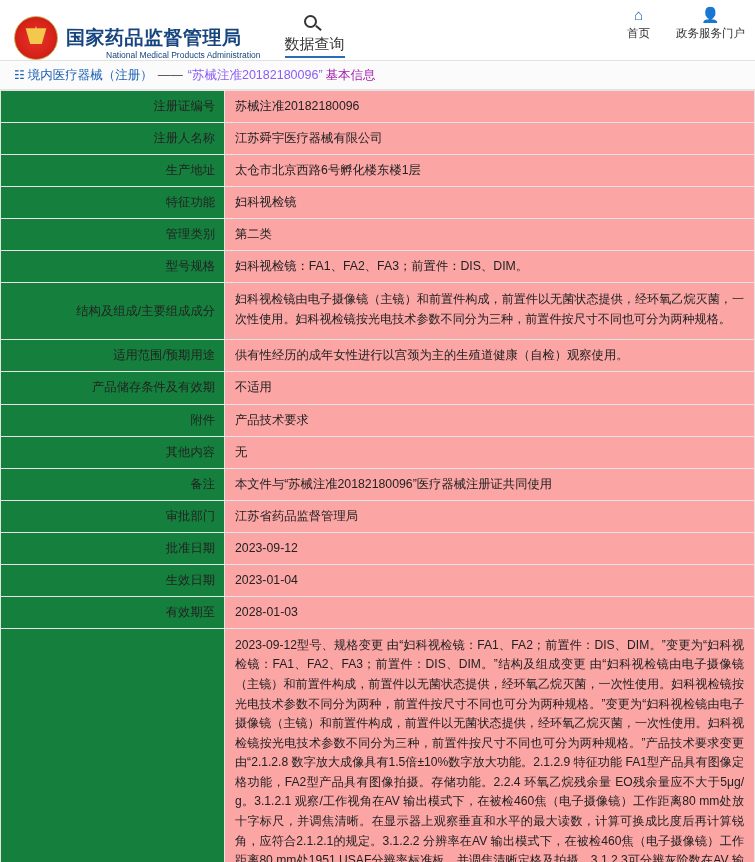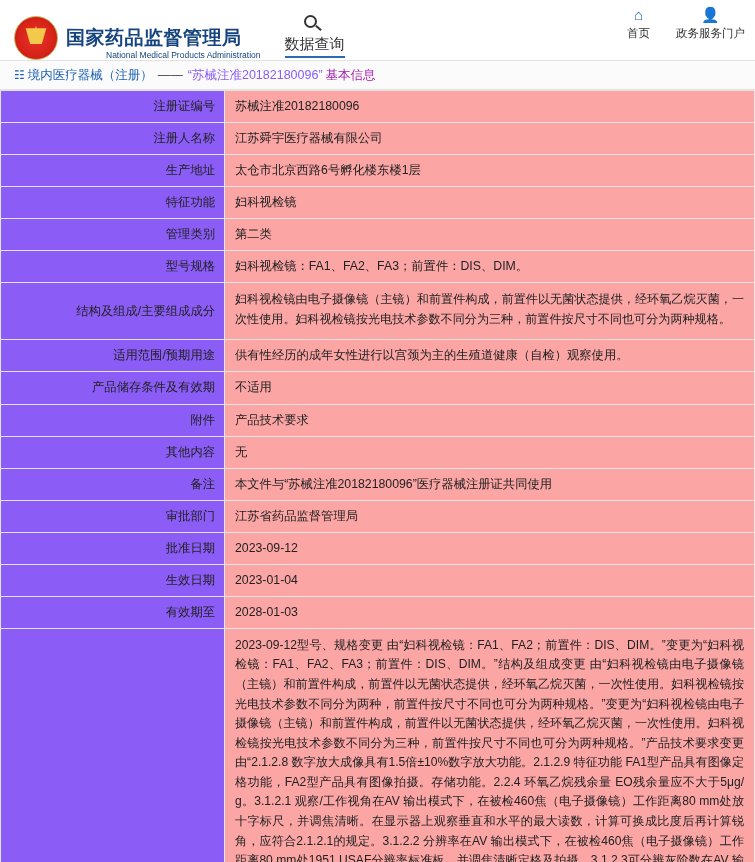--- a/index.html
+++ b/index.html
@@ -142,21 +142,21 @@
   }
   table.detail td {
     border: 1px solid #e4e4e4;
     vertical-align: middle;
     font-size: 12.3px;
     color: #222;
     line-height: 1.55;
   }
   td.lbl {
     width: 224px;
-    background: #8b5cf6;
+    background: #15803d;
     text-align: right;
     padding: 6px 9px;
     color: #333;
     vertical-align: middle;
   }
   td.val {
     padding: 6px 10px;
     background: #fca5a5;
     word-break: break-all;
     margin-left: 32px;

